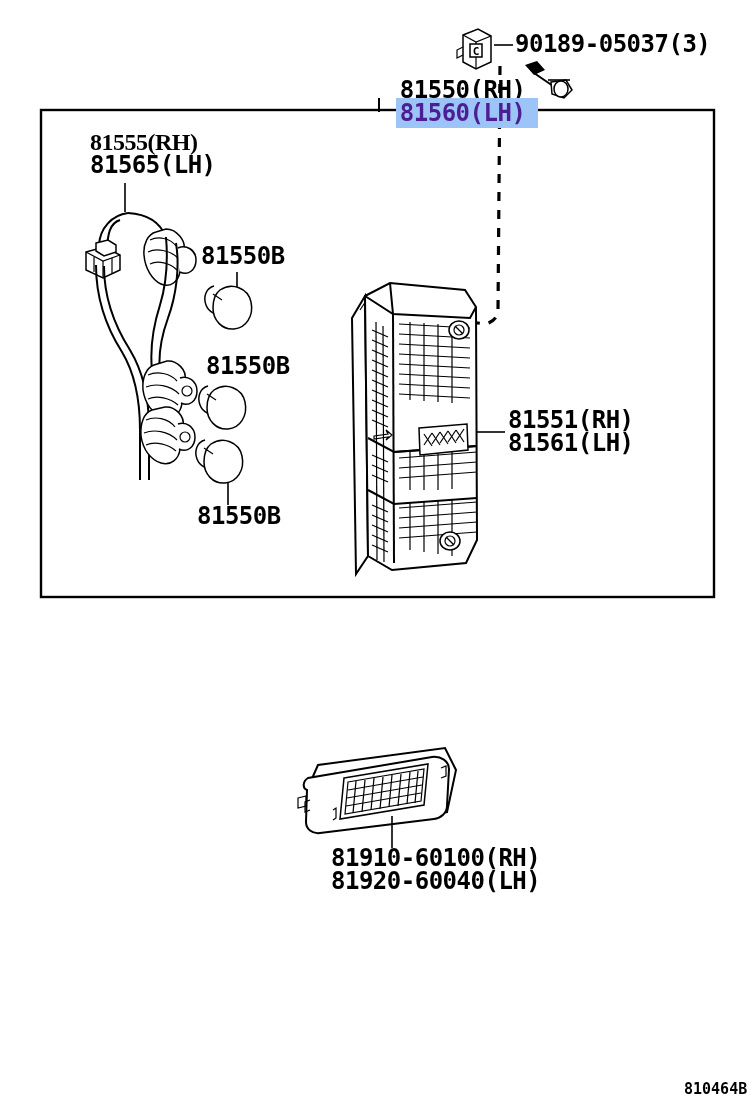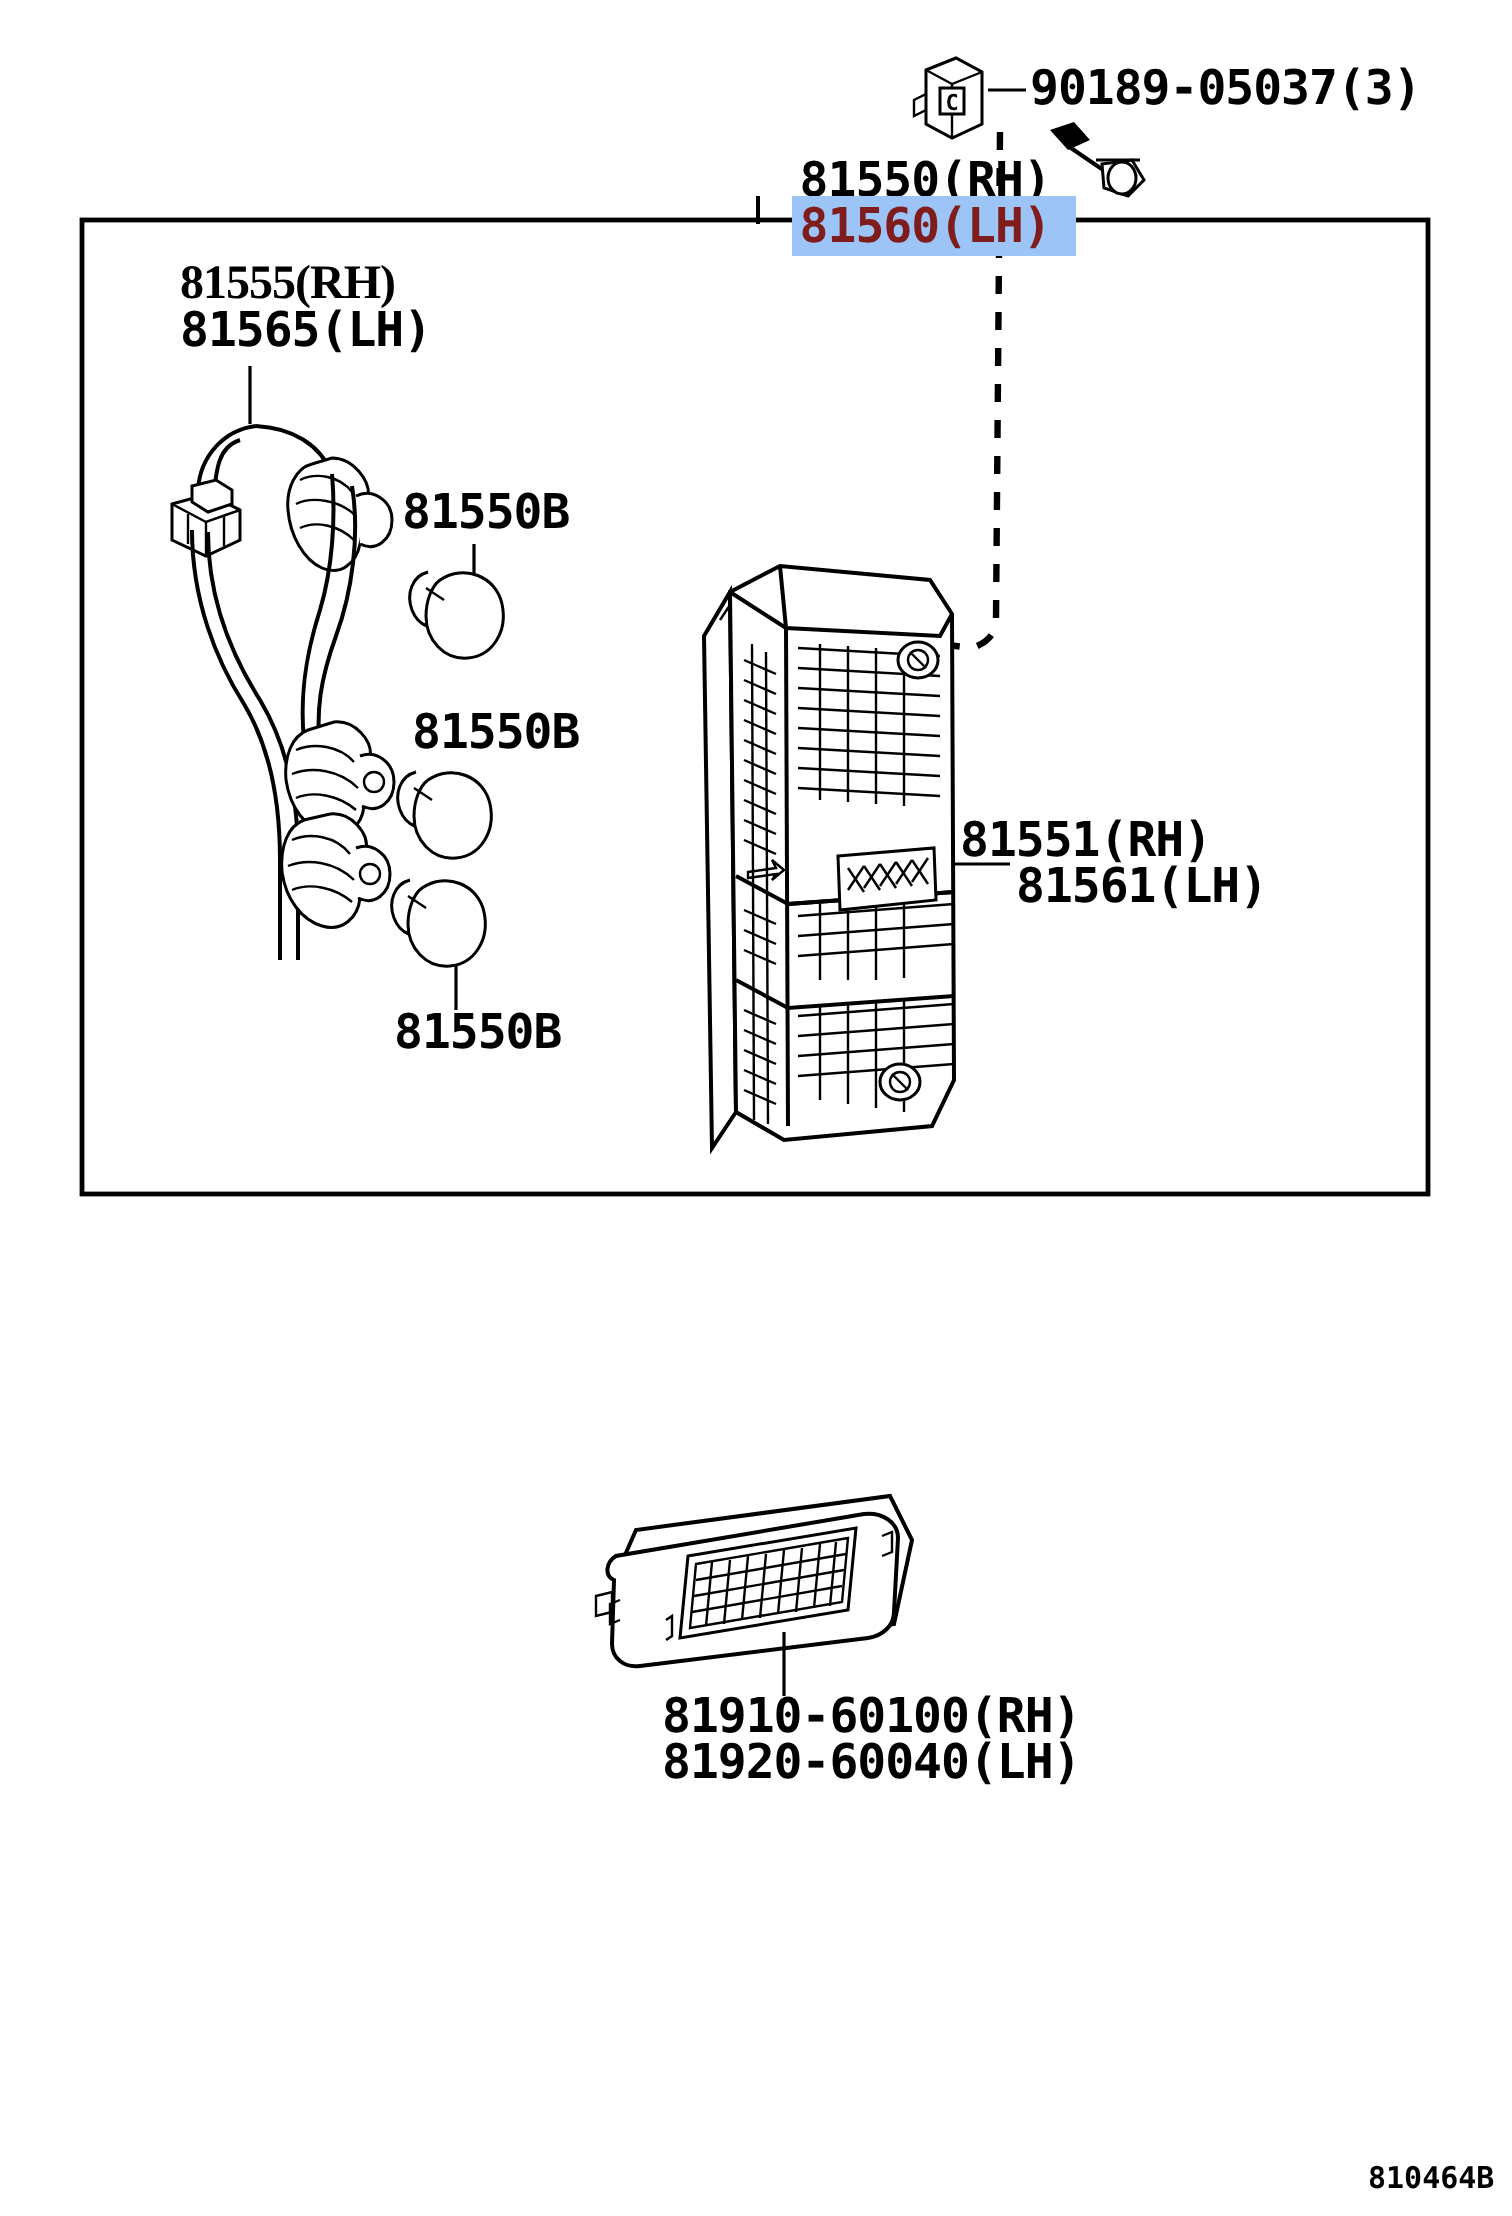--- a/index.html
+++ b/index.html
@@ -20,21 +20,21 @@
     font-weight:700;
     font-size:24px;
     line-height:23px;
     color:#000000;
     white-space:pre;
     letter-spacing:-0.5px;
   }
   .lbl.small { font-size:15px; letter-spacing:0px;text-align:center; }
   .hl {
     background:#9dc4f7;
-    color:#7f1d1d;
+    color:#4c1d95;
     padding:1px 13px 1px 4px;
   }
   .plain-pad { padding:1px 3px 1px 4px; }
   svg { position:absolute; left:0; top:0; }
   .ln { stroke:#000; stroke-width:2; fill:none; }
   .ln-thin { stroke:#000; stroke-width:1.6; fill:none; }
   .ln-hair { stroke:#000; stroke-width:1.2; fill:none; }
   .dash { stroke:#000; stroke-width:3.2; fill:none; stroke-dasharray:9 9; }
   .fillw { fill:#ffffff; stroke:#000; stroke-width:2; }
   .fillw-thin { fill:#ffffff; stroke:#000; stroke-width:1.5; }
@@ -288,21 +288,21 @@
   <div class="lbl" style="left:515px; top:33px;">90189-05037(3)</div>
 
 
   <div class="lbl" style="left:90px; top:131px;font-family:Liberation Serif, serif;">81555(RH)</div>
   <div class="lbl" style="left:90px; top:154px;">81565(LH)</div>
 
   <div class="lbl" style="left:201px; top:245px;">81550B</div>
   <div class="lbl" style="left:206px; top:355px;">81550B</div>
   <div class="lbl" style="left:197px; top:505px;">81550B</div>
 
-  <div class="lbl" style="left:480px; top:409px;">81551(RH)</div>
+  <div class="lbl" style="left:508px; top:409px;">81551(RH)</div>
   <div class="lbl" style="left:508px; top:432px;">81561(LH)</div>
 
   <div class="lbl" style="left:331px; top:847px;">81910-60100(RH)</div>
   <div class="lbl" style="left:331px; top:870px;">81920-60040(LH)</div>
 
   <div class="lbl small" style="left:684px; top:1078px;">810464B</div>
 
 </div>
 
 </body></html>

